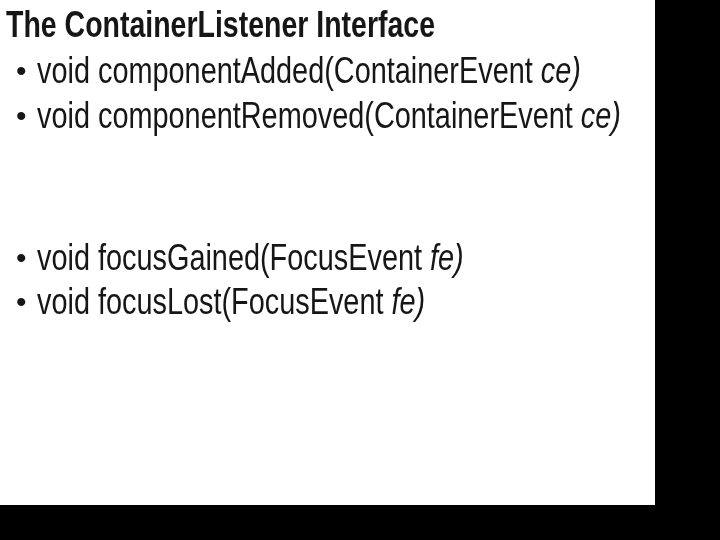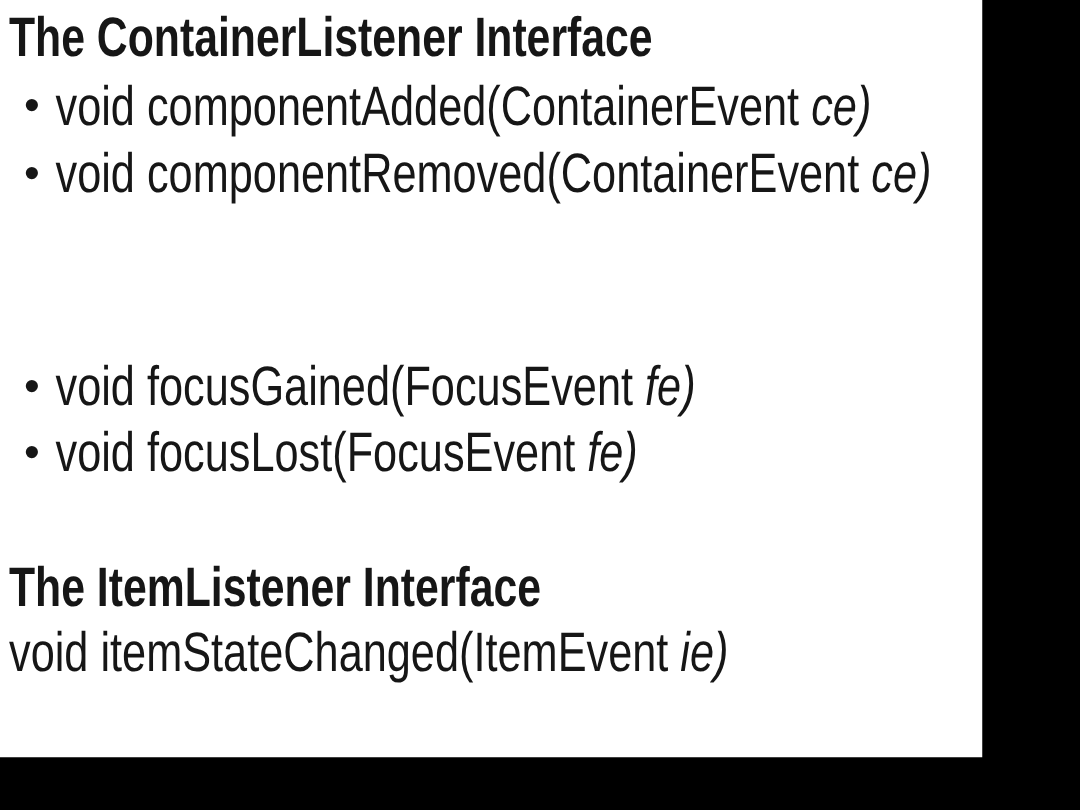--- a/index.html
+++ b/index.html
@@ -50,25 +50,19 @@
     <div class="line item" style="top:235px">
       <span class="bullet">•</span>
       <span class="txt"><span>void focusGained(FocusEvent </span><span class="param">fe)</span></span>
     </div>
 
     <div class="line item" style="top:279px">
       <span class="bullet">•</span>
       <span class="txt"><span>void focusLost(FocusEvent </span><span class="param">fe)</span></span>
     </div>
 
-    <div class="line heading" style="top:369px">
-      <span class="txt">The ItemListener Interface</span>
-    </div>
 
-    <div class="line plain" style="top:412px">
-      <span class="txt"><span>void itemStateChanged(ItemEvent </span><span class="param">ie)</span></span>
-    </div>
 
   </div>
 
   <div class="bar-right"></div>
   <div class="bar-bottom"></div>
 </div>
 
 </body></html>

